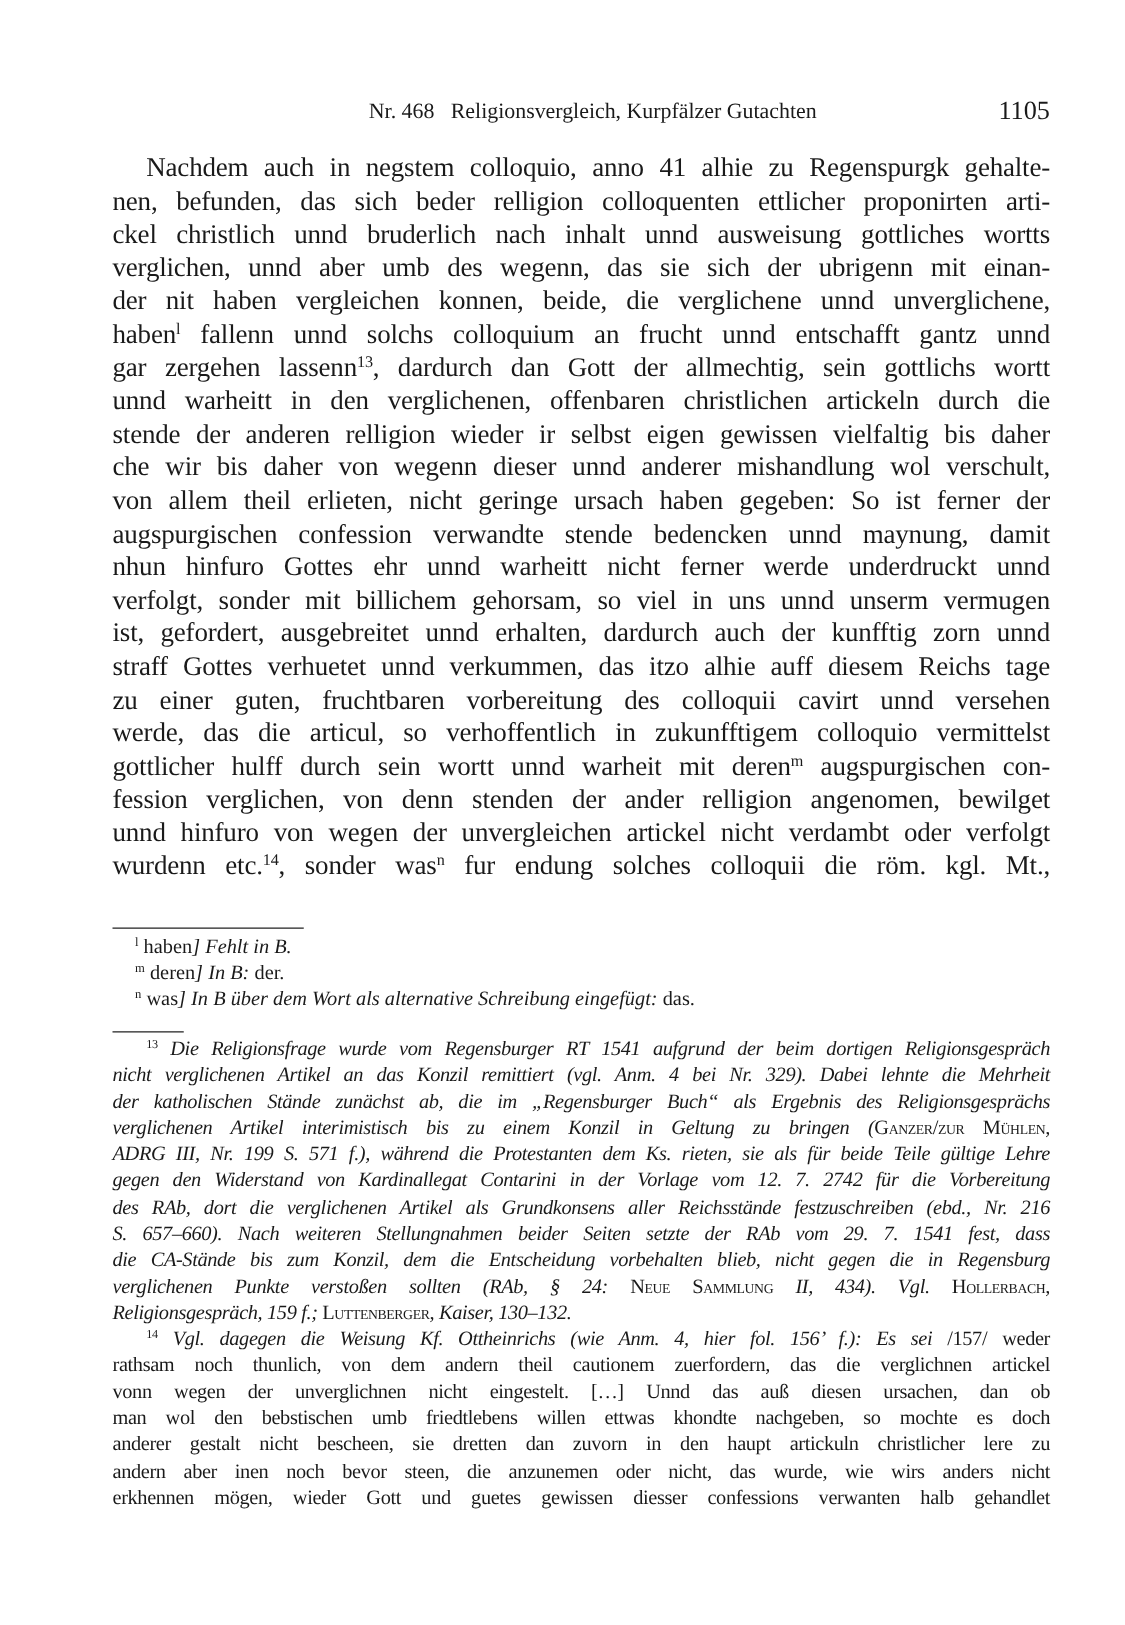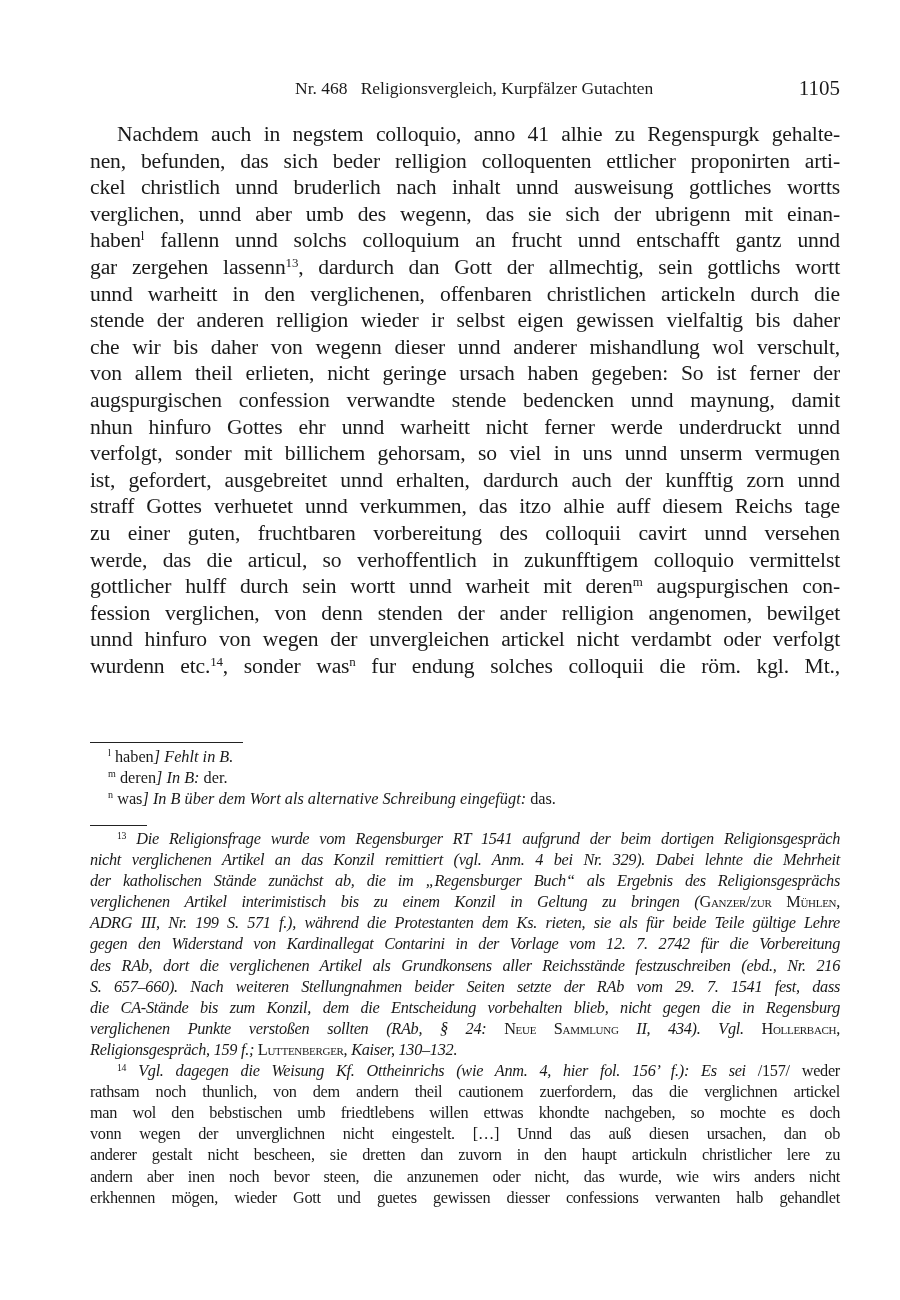--- a/index.html
+++ b/index.html
@@ -35,20 +35,21 @@
   <div class="running-head">
     <span class="title">Nr. 468   Religionsvergleich, Kurpfälzer Gutachten</span>
     <span class="pageno">1105</span>
   </div>
 
   <div class="body-text">
     <span class="line indent">Nachdem auch in negstem colloquio, anno 41 alhie zu Regenspurgk gehalte-</span>
     <span class="line">nen, befunden, das sich beder relligion colloquenten ettlicher proponirten arti-</span>
     <span class="line">ckel christlich unnd bruderlich nach inhalt unnd ausweisung gottliches wortts</span>
     <span class="line">verglichen, unnd aber umb des wegenn, das sie sich der ubrigenn mit einan-</span>
+    <span class="line">der nit haben vergleichen konnen, beide, die verglichene unnd unverglichene,</span>
     <span class="line"><span>haben</span><sup>l</sup><span> fallenn unnd solchs colloquium an frucht unnd entschafft gantz unnd</span></span>
     <span class="line"><span>gar zergehen lassenn</span><sup>13</sup><span>, dardurch dan Gott der allmechtig, sein gottlichs wortt</span></span>
     <span class="line">unnd warheitt in den verglichenen, offenbaren christlichen artickeln durch die</span>
     <span class="line">stende der anderen relligion wieder ir selbst eigen gewissen vielfaltig bis daher</span>
     <span class="line">che wir bis daher von wegenn dieser unnd anderer mishandlung wol verschult,</span>
     <span class="line">von allem theil erlieten, nicht geringe ursach haben gegeben: So ist ferner der</span>
     <span class="line">augspurgischen confession verwandte stende bedencken unnd maynung, damit</span>
     <span class="line">nhun hinfuro Gottes ehr unnd warheitt nicht ferner werde underdruckt unnd</span>
     <span class="line">verfolgt, sonder mit billichem gehorsam, so viel in uns unnd unserm vermugen</span>
     <span class="line">ist, gefordert, ausgebreitet unnd erhalten, dardurch auch der kunfftig zorn unnd</span>
@@ -76,20 +77,20 @@
     <span class="l it"><span>verglichenen Artikel interimistisch bis zu einem Konzil in Geltung zu bringen (</span><span class="sc">Ganzer/zur Mühlen,</span></span>
     <span class="l it">ADRG III, Nr. 199 S. 571 f.), während die Protestanten dem Ks. rieten, sie als für beide Teile gültige Lehre</span>
     <span class="l it">gegen den Widerstand von Kardinallegat Contarini in der Vorlage vom 12. 7. 2742 für die Vorbereitung</span>
     <span class="l it">des RAb, dort die verglichenen Artikel als Grundkonsens aller Reichsstände festzuschreiben (ebd., Nr. 216</span>
     <span class="l it">S. 657–660). Nach weiteren Stellungnahmen beider Seiten setzte der RAb vom 29. 7. 1541 fest, dass</span>
     <span class="l it">die CA-Stände bis zum Konzil, dem die Entscheidung vorbehalten blieb, nicht gegen die in Regensburg</span>
     <span class="l it"><span>verglichenen Punkte verstoßen sollten (RAb, § 24: </span><span class="sc">Neue Sammlung</span><span> II, 434). Vgl. </span><span class="sc">Hollerbach,</span></span>
     <span class="l it" style="text-align-last:left;"><span>Religionsgespräch, 159 f.; </span><span class="sc">Luttenberger,</span><span> Kaiser, 130–132.</span></span>
     <span class="l first"><sup>14</sup> <span class="it">Vgl. dagegen die Weisung Kf. Ottheinrichs (wie Anm. 4, hier fol. 156’ f.): Es sei</span><span> /157/ weder</span></span>
     <span class="l">rathsam noch thunlich, von dem andern theil cautionem zuerfordern, das die verglichnen artickel</span>
+    <span class="l">vonn wegen der unverglichnen nicht eingestelt. […] Unnd das auß diesen ursachen, dan ob</span>
     <span class="l">man wol den bebstischen umb friedtlebens willen ettwas khondte nachgeben, so mochte es doch</span>
-    <span class="l">vonn wegen der unverglichnen nicht eingestelt. […] Unnd das auß diesen ursachen, dan ob</span>
     <span class="l">anderer gestalt nicht bescheen, sie dretten dan zuvorn in den haupt artickuln christlicher lere zu</span>
     <span class="l">andern aber inen noch bevor steen, die anzunemen oder nicht, das wurde, wie wirs anders nicht</span>
     <span class="l">erkhennen mögen, wieder Gott und guetes gewissen diesser confessions verwanten halb gehandlet</span>
   </div>
 
 </div>
 
 </body></html>

